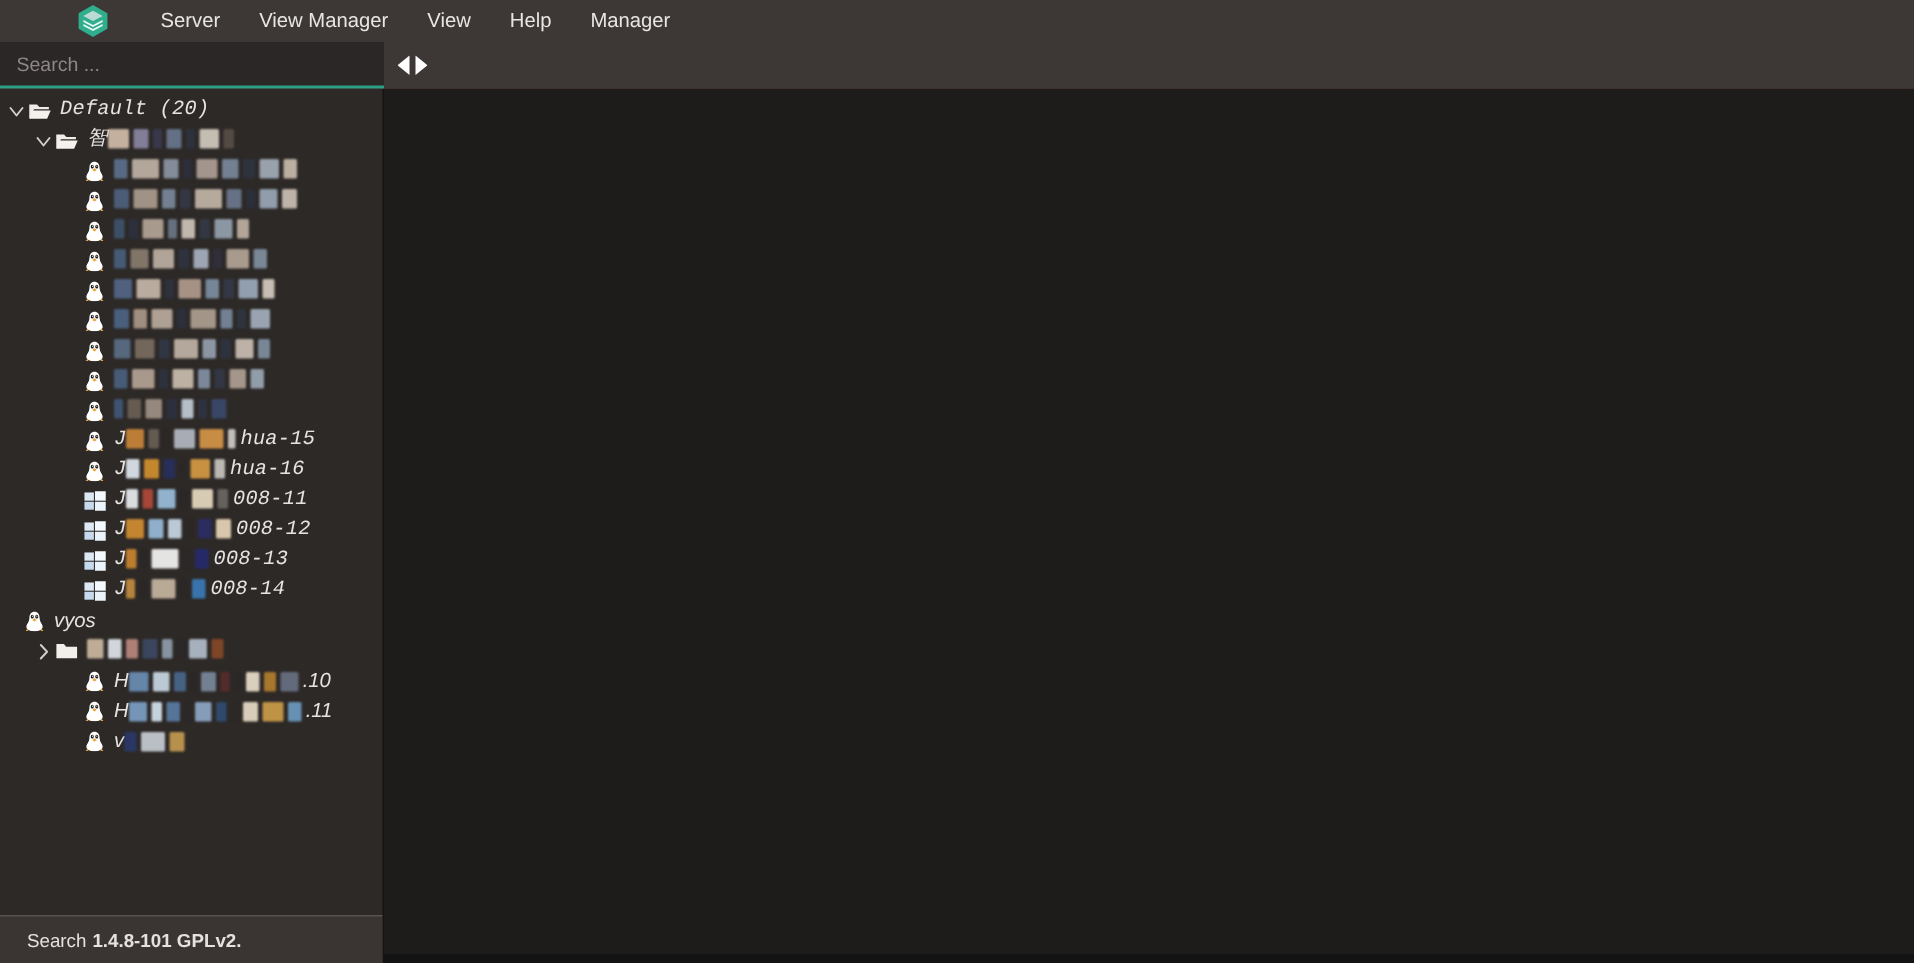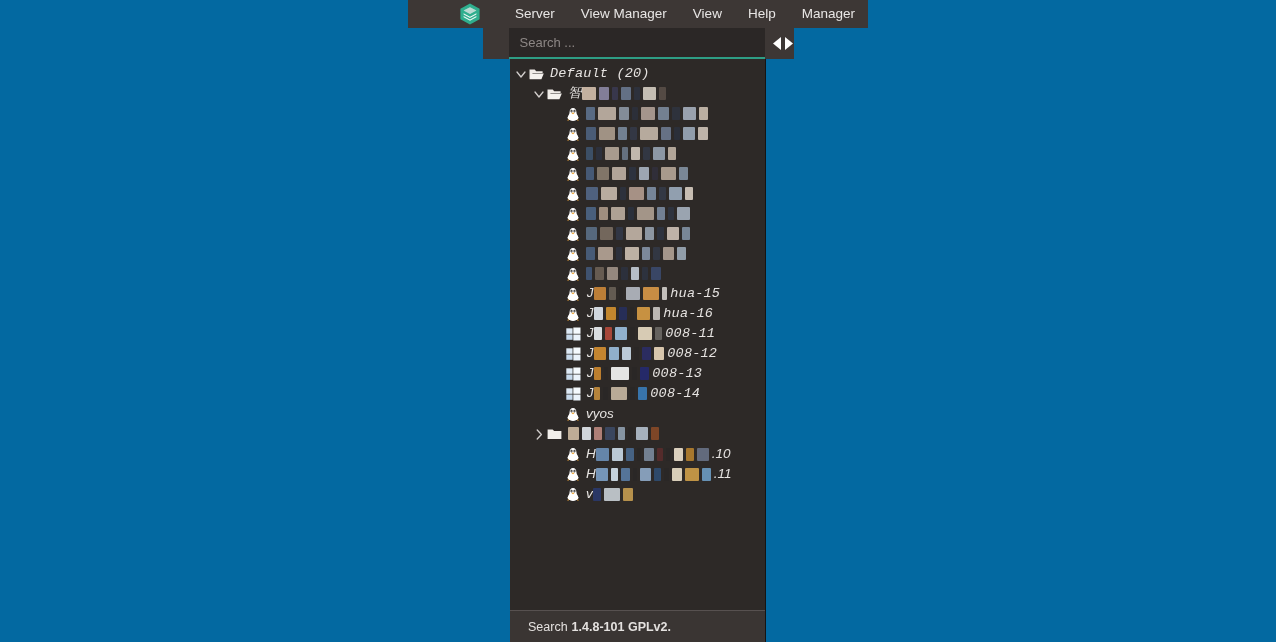--- a/index.html
+++ b/index.html
@@ -12,22 +12,21 @@
     background: #1e1c1b;
     font-family: "Liberation Sans", sans-serif;
   }
 
   #app {
     position: relative;
     width: 1276px;
     height: 642px;
     display: flex;
     flex-direction: column;
-    background: #0369a1;
-    align-items: center;
+    background: #7f1d1d;
   }
 
   
   .menubar {
     height: 28px;
     min-height: 28px;
     background: #3d3735;
     display: flex;
     align-items: center;
     padding-left: 46px;
@@ -56,21 +55,20 @@
   }
 
   
   .toolrow {
     height: 31px;
     min-height: 31px;
     display: flex;
     background: #3d3735;
     position: relative;
     z-index: 4;
-    padding-left: 26px;
   }
 
   .search-cell {
     width: 256px;
     min-width: 256px;
     background: #2b2726;
     display: flex;
     align-items: center;
     padding: 0 0 0 11px;
     border-bottom: 2px solid #2e9e85;
@@ -533,21 +531,21 @@
             <span class="row-icon">
               <svg width="15" height="14" viewBox="0 0 15 14">
                 <rect x="0.3" y="1.3" width="6.3" height="5.5" fill="#dce8f4"></rect>
                 <rect x="7.3" y="0.5" width="7.2" height="6.3" fill="#f4f9fd"></rect>
                 <rect x="0.3" y="7.5" width="6.3" height="5.3" fill="#c7d9ec"></rect>
                 <rect x="7.3" y="7.5" width="7.2" height="6.0" fill="#eaf2fa"></rect>
               </svg>
             </span>
             <span class="row-label"><span>J</span><span class="redact" style="width: 6px; background: rgb(200, 144, 62);"></span><span class="redact" style="width: 5px; background: rgb(42, 39, 38);"></span><span class="redact" style="width: 16px; background: rgb(205, 188, 166);"></span><span class="redact" style="width: 5px; background: rgb(42, 39, 38);"></span><span class="redact" style="width: 9px; background: rgb(58, 127, 190);"></span><span>008-14</span></span>
           </div>
-          <div class="tree-row" style="padding-left: 40px;">
+          <div class="tree-row" style="">
             <div class="twisty-spacer"></div>
             <span class="row-icon">
               <svg width="14" height="14" viewBox="0 0 14 14">
                 <ellipse cx="7" cy="10.4" rx="5.3" ry="3.5" fill="#ffffff"></ellipse>
                 <path d="M7 0.9 C9.2 0.9 10.4 2.7 10.4 5.1 C10.4 7.3 12.4 9.4 12.4 11.1 C12.4 12.6 10.0 13.6 7 13.6 C4.0 13.6 1.6 12.6 1.6 11.1 C1.6 9.4 3.6 7.3 3.6 5.1 C3.6 2.7 4.8 0.9 7 0.9 Z" fill="#ffffff"></path>
                 <ellipse cx="5.5" cy="4.1" rx="1.0" ry="1.3" fill="#1a1918"></ellipse>
                 <ellipse cx="8.5" cy="4.1" rx="1.0" ry="1.3" fill="#1a1918"></ellipse>
                 <ellipse cx="5.6" cy="3.9" rx="0.35" ry="0.5" fill="#ffffff"></ellipse>
                 <ellipse cx="8.6" cy="3.9" rx="0.35" ry="0.5" fill="#ffffff"></ellipse>
                 <path d="M7 5.2 L8.5 6.3 L7 7.3 L5.5 6.3 Z" fill="#e8a33a"></path>

